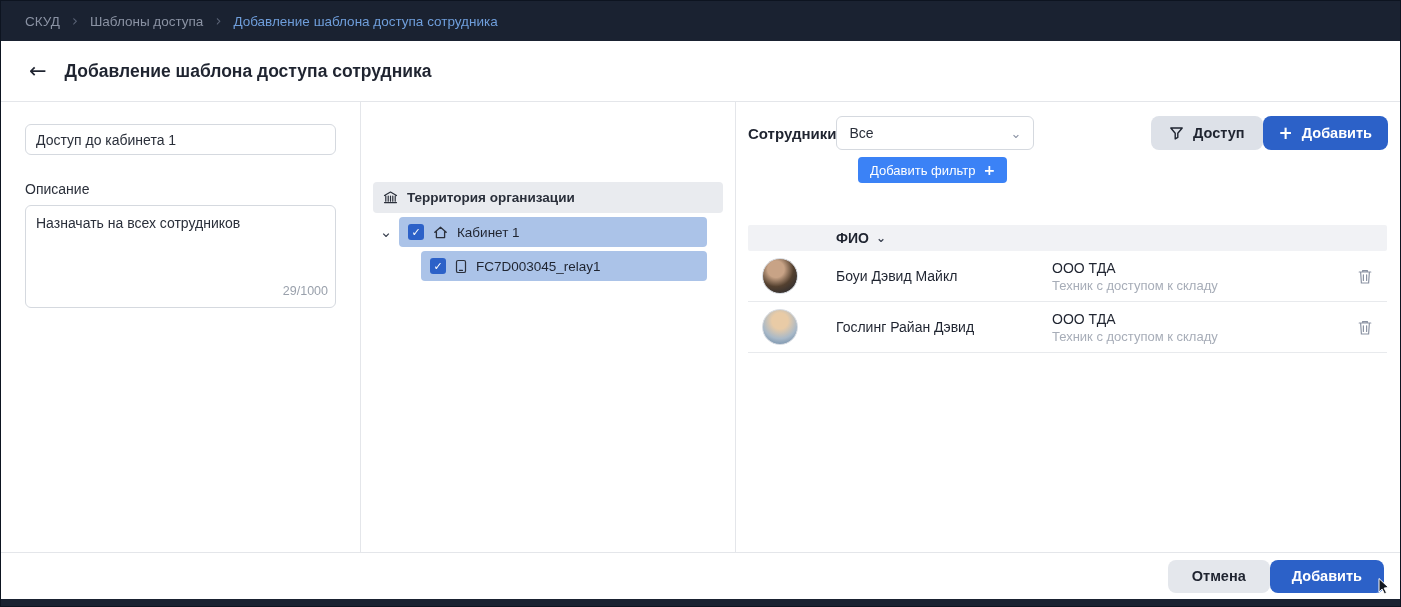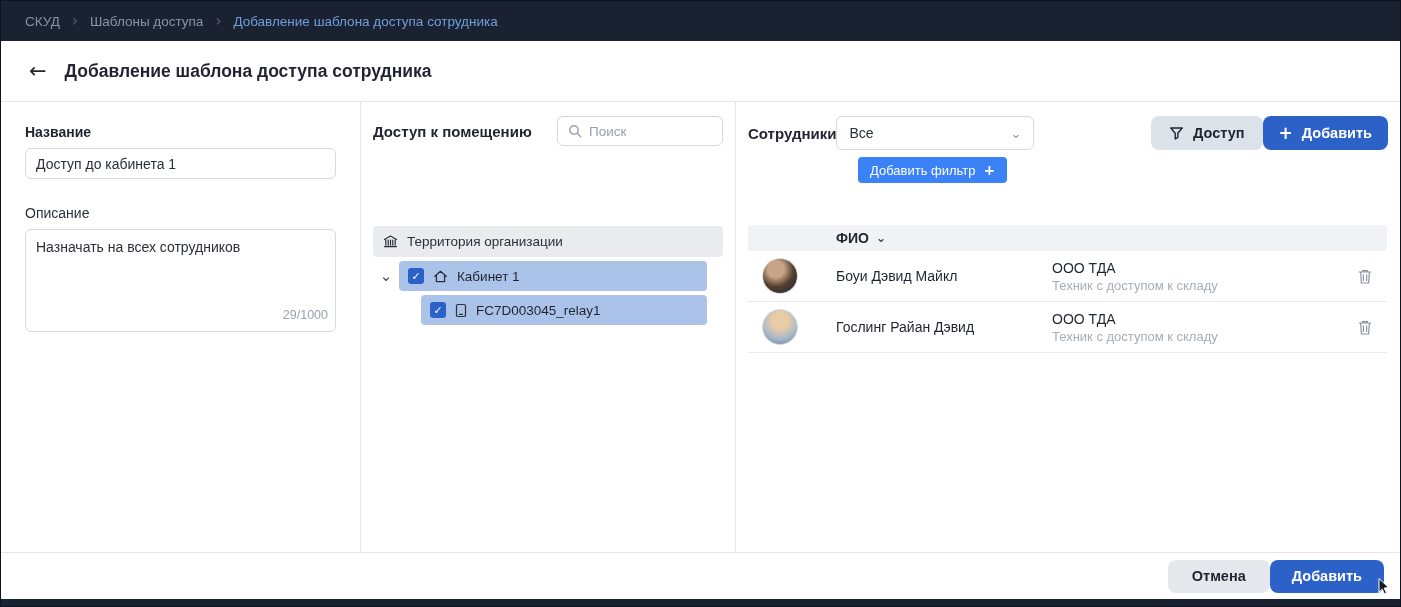--- a/index.html
+++ b/index.html
@@ -26,21 +26,21 @@
   .desc-wrap{position:relative;margin-top:2px}
   .textarea{width:100%;height:103px;border:1px solid #d5d9df;border-radius:6px;padding:8px 10px;font:14px/1.35 "Liberation Sans",sans-serif;color:#2a2f3a;resize:none;outline:none;display:block}
   .counter{position:absolute;right:8px;bottom:10px;font-size:12.5px;color:#9aa1ac}
   
   .mid-head{display:flex;align-items:center;gap:8px;padding:14px 12px 0 12px}
   .mid-title{font-size:15px;font-weight:700;color:#1f2430;white-space:nowrap;flex:1}
   .search{display:flex;align-items:center;gap:7px;width:166px;height:30px;border:1px solid #d5d9df;border-radius:6px;padding:0 10px;background:#fff;flex:none}
   .search input{border:none;outline:none;width:100%;font:13.5px "Liberation Sans",sans-serif;color:#2a2f3a;background:transparent}
   .search input::placeholder{color:#9aa1ac}
   .tree{margin-top:80px;padding:0 12px}
-  .tree-root{height:31px;background:#e9ebef;border-radius:4px;display:flex;align-items:center;gap:9px;padding:0 10px;font-size:13.5px;font-weight:400;color:#2a2f3a;cursor:pointer}
+  .tree-root{height:31px;background:#e9ebef;border-radius:4px;display:flex;align-items:center;gap:9px;padding:0 10px;font-size:13.5px;font-weight:700;color:#2a2f3a;cursor:pointer}
   .tree-node{display:flex;align-items:center;margin-top:4px}
   .tw-chevron{width:26px;text-align:center;color:#3a4150;font-size:15px;cursor:pointer;font-family:"DejaVu Sans",sans-serif;line-height:1}
   .node-box{flex:1;height:30px;background:#abc3e8;border-radius:4px;display:flex;align-items:center;gap:9px;padding:0 9px;margin-right:16px;font-size:13.5px;color:#1f2430;cursor:pointer}
   .tree-node.child{margin-left:48px}
   .checkbox{width:16px;height:16px;background:#2c61c8;border-radius:3px;color:#fff;font-size:11px;font-weight:700;display:flex;align-items:center;justify-content:center;flex:none;cursor:pointer;font-family:"DejaVu Sans",sans-serif}
   .node-icon{display:flex;align-items:center;flex:none}
   
   .right-head{display:flex;align-items:center;padding:14px 12px 0 12px}
   .right-title{font-size:15px;font-weight:700;color:#1f2430;white-space:nowrap}
   .select{width:198px;height:31px;border:1px solid #d5d9df;border-radius:6px;display:flex;align-items:center;justify-content:space-between;padding:16px 12px;font-size:14px;color:#2a2f3a;cursor:pointer;background:#fff;flex:none}
@@ -84,44 +84,31 @@
   </div>
 
   <div class="pagehead">
     <span class="back">←</span>
     <span class="title">Добавление шаблона доступа сотрудника</span>
   </div>
 
   <div class="content">
 
     <div class="col-left">
-      <div class="field-label">Название</div>
       <input class="text-input" type="text" value="Доступ до кабинета 1" style="">
       <div class="desc-block">
         <div class="field-label normal">Описание</div>
         <div class="desc-wrap">
           <textarea class="textarea" style="">Назначать на всех сотрудников</textarea>
           <span class="counter">29/1000</span>
         </div>
       </div>
     </div>
 
     <div class="col-mid">
-      <div class="mid-head">
-        <div class="mid-title">Доступ к помещению</div>
-        <div class="search">
-          <span class="node-icon">
-            <svg width="14" height="14" viewBox="0 0 14 14">
-                <circle cx="6" cy="6" r="4.2" fill="none" stroke="#9aa1ac" stroke-width="1.4"></circle>
-                <path d="M9.3 9.3L12.7 12.7" stroke="#9aa1ac" stroke-width="1.4" stroke-linecap="round"></path>
-              </svg>
-          </span>
-          <input type="text" placeholder="Поиск" style="">
-        </div>
-      </div>
 
       <div class="tree">
         <div class="tree-root">
           <span class="node-icon">
             <svg width="15" height="15" viewBox="0 0 15 15">
                 <path d="M1.5 5.5L7.5 2l6 3.5M2.8 6v5.2M5.2 6v5.2M7.5 6v5.2M9.8 6v5.2M12.2 6v5.2M1.5 12.6h12" stroke="#2a2f3a" stroke-width="1.2" fill="none" stroke-linecap="round" stroke-linejoin="round"></path>
               </svg>
           </span>
           <span>Территория организации</span>
         </div>

